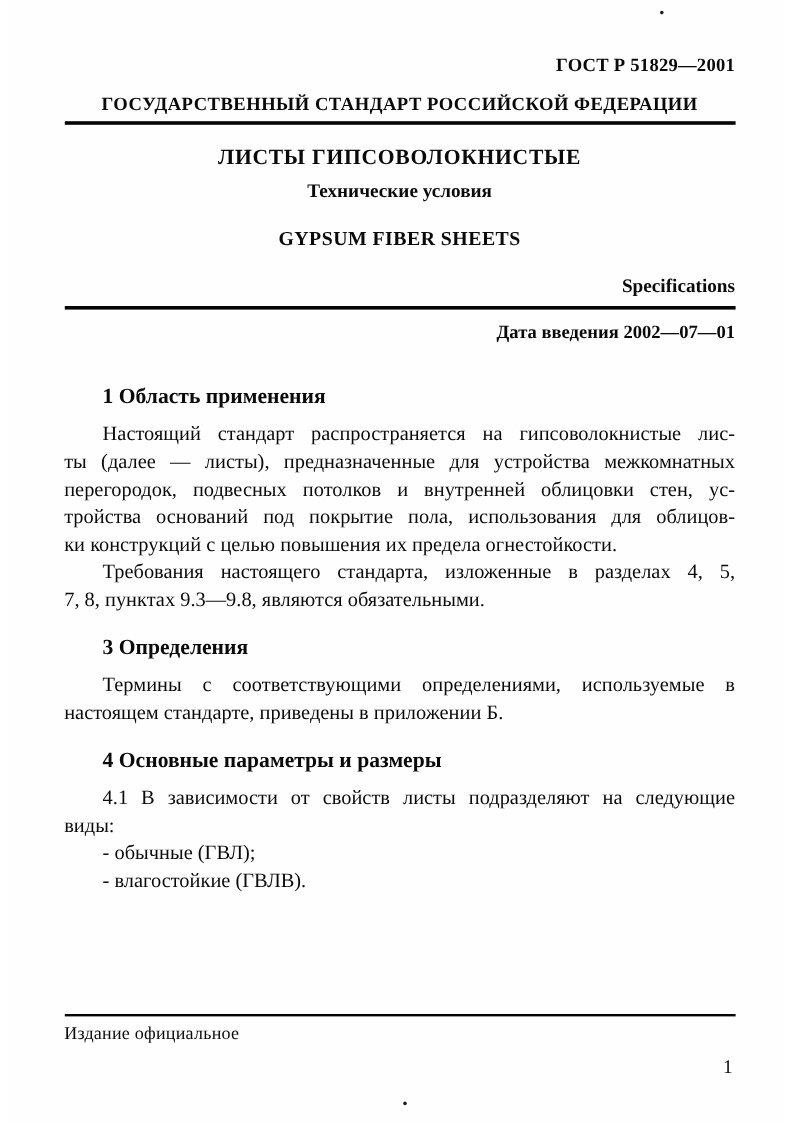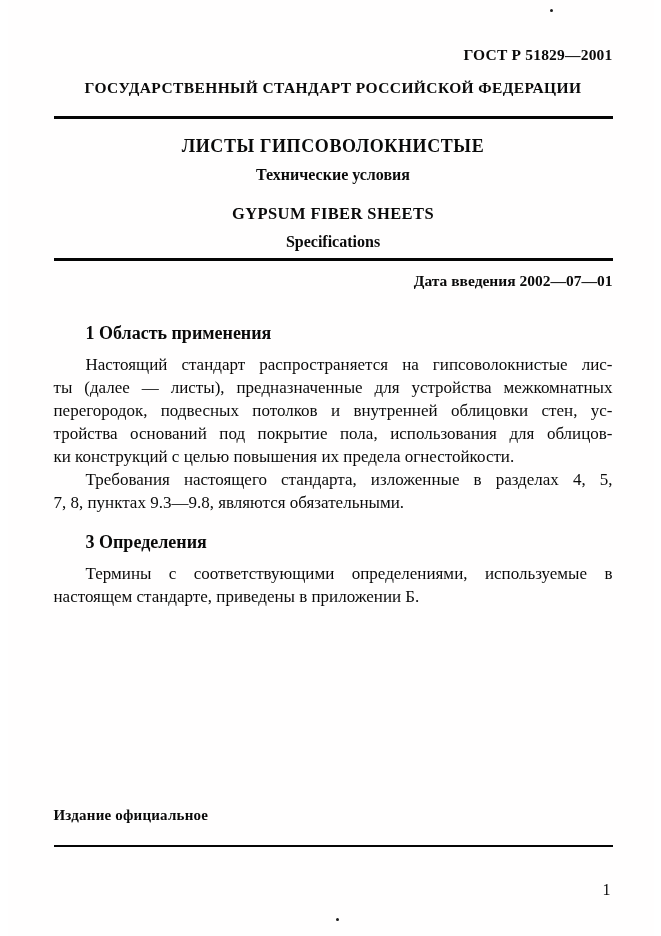--- a/index.html
+++ b/index.html
@@ -26,21 +26,21 @@
     line-height: 18px;
     margin-bottom: 14px;
     letter-spacing: 0.2px;
   }
   .federal-header {
     text-align: center;
     font-weight: bold;
     font-size: 15.5px;
     line-height: 20px;
     letter-spacing: 0.4px;
-    margin-bottom: 18px;
+    margin-bottom: 3px;
   }
   .rule-thick {
     height: 3px;
     background: #050505;
   }
   .rule-1 { margin-bottom: 16px; }
   .rule-2 { margin-bottom: 10px; margin-top: 6px; }
   .title-ru {
     text-align: center;
     font-weight: bold;
@@ -55,24 +55,24 @@
     font-size: 16px;
     line-height: 20px;
     margin-bottom: 18px;
   }
   .title-en {
     text-align: center;
     font-weight: bold;
     font-size: 16.5px;
     line-height: 21px;
     letter-spacing: 0.4px;
-    margin-bottom: 8px;
+    margin-bottom: 20px;
   }
   .subtitle-en {
-    text-align: center;
+    text-align: right;
     font-weight: bold;
     font-size: 16px;
     line-height: 20px;
   }
   .eff-date {
     text-align: right;
     font-weight: bold;
     font-size: 15.5px;
     line-height: 19px;
   }
@@ -106,23 +106,23 @@
     position: absolute;
     left: 46px;
     right: 41px;
     top: 845px;
     height: 2px;
     background: #050505;
   }
   .official-edition {
     position: absolute;
     left: 46px;
-    top: 806px;
+    top: 853px;
     font-size: 15px;
-    font-weight: bold;
+    font-weight: normal;
     line-height: 18px;
     letter-spacing: 0.2px;
   }
   .page-number {
     position: absolute;
     right: 43px;
     top: 880px;
     font-size: 16px;
     line-height: 19px;
   }
@@ -175,20 +175,31 @@
 
 
   <div>
     <div class="sec-heading">3 Определения</div>
     <div>
       <div class="bline ind">Термины с соответствующими определениями, используемые в</div>
       <div class="bline end">настоящем стандарте, приведены в приложении Б.</div>
     </div>
   </div>
 
+  <div>
+    <div class="sec-heading">4 Основные параметры и размеры</div>
+    <div>
+      <div class="bline ind">4.1 В зависимости от свойств листы подразделяют на следующие</div>
+      <div class="bline end">виды:</div>
+    </div>
+    <div>
+      <div class="list-item">- обычные (ГВЛ);</div>
+      <div class="list-item">- влагостойкие (ГВЛВ).</div>
+    </div>
+  </div>
 
   <div class="footer-rule"></div>
   <div class="official-edition">Издание официальное</div>
   <div class="page-number">1</div>
 
   <div class="reg-dot bottom"></div>
 
 </div>
 
 </body></html>

